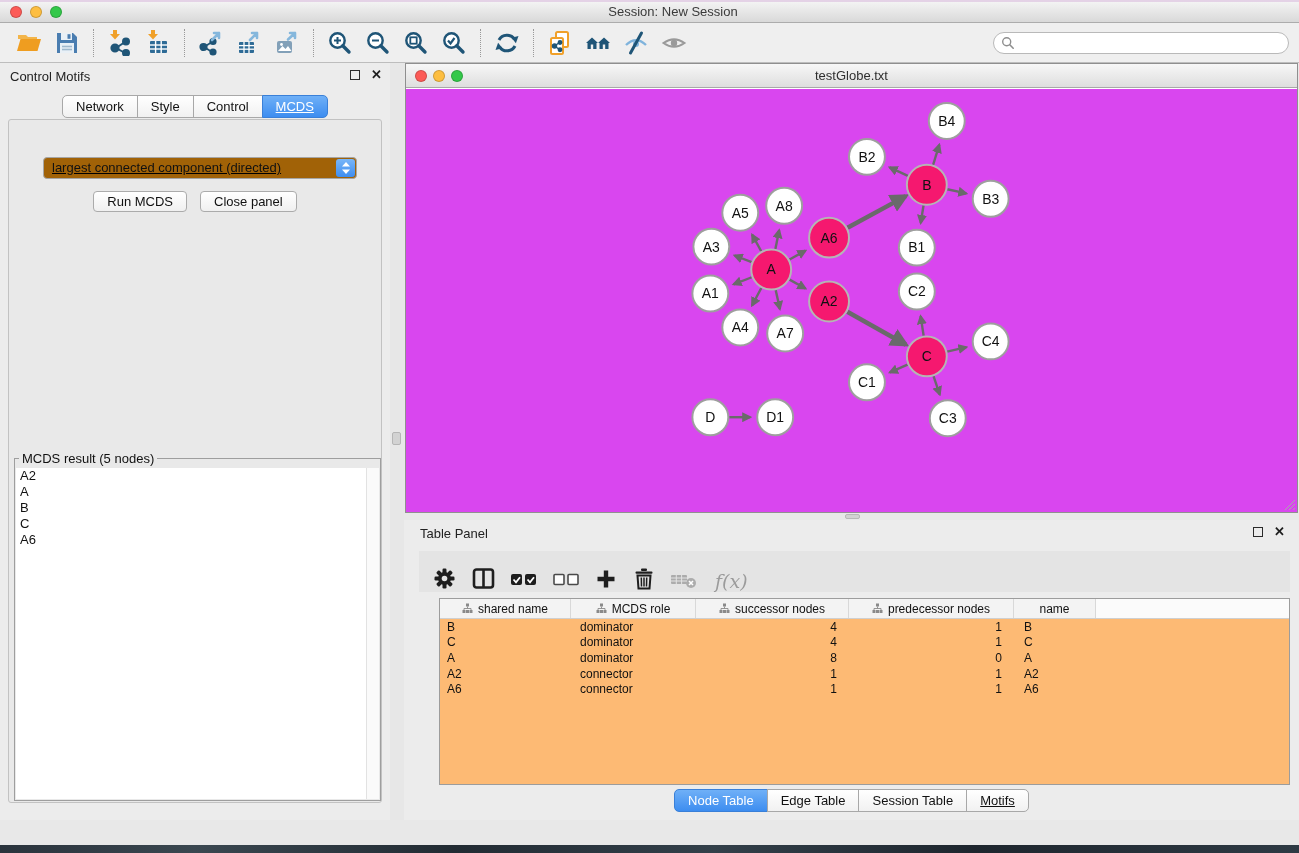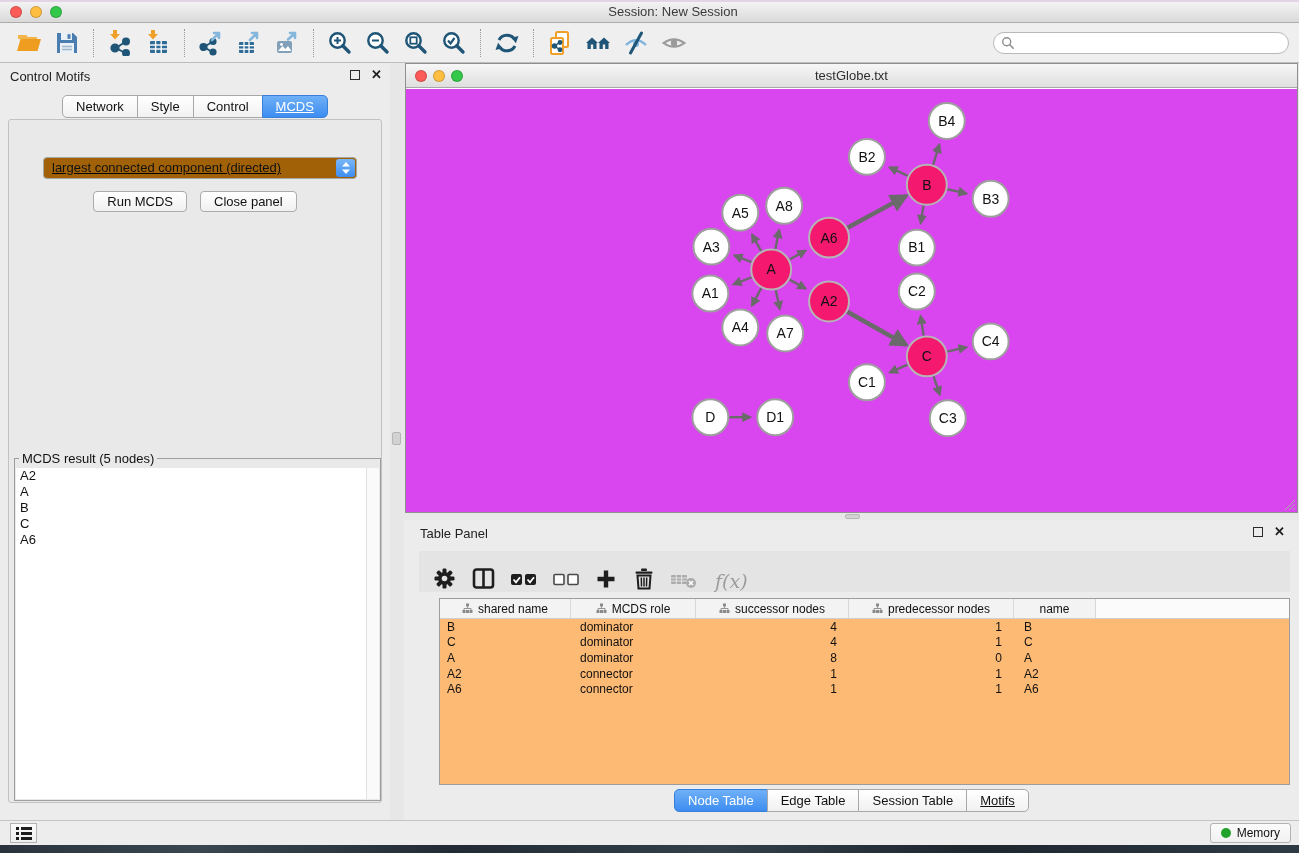--- a/index.html
+++ b/index.html
@@ -650,32 +650,14 @@
             <div class="tab active">Node Table</div>
             <div class="tab">Edge Table</div>
             <div class="tab">Session Table</div>
             <div class="tab">Motifs</div>
           </div>
         </div>
       </div>
     </div>
   </div>
 
-  <div class="statusbar">
-    <div class="sb-list-btn">
-      <svg width="22" height="19" viewBox="0 0 22 19">
-          <g fill="#1E1E1E">
-            <rect x="3" y="3" width="3" height="3"></rect>
-            <rect x="8" y="3" width="11" height="3"></rect>
-            <rect x="3" y="8" width="3" height="3"></rect>
-            <rect x="8" y="8" width="11" height="3"></rect>
-            <rect x="3" y="13" width="3" height="3"></rect>
-            <rect x="8" y="13" width="11" height="3"></rect>
-          </g>
-        </svg>
-    </div>
-    <div class="sb-memory">
-      <span class="mem-dot"></span>
-      <span>Memory</span>
-    </div>
-  </div>
   <div class="desktop-strip"></div>
 </div>
 
 </body></html>

